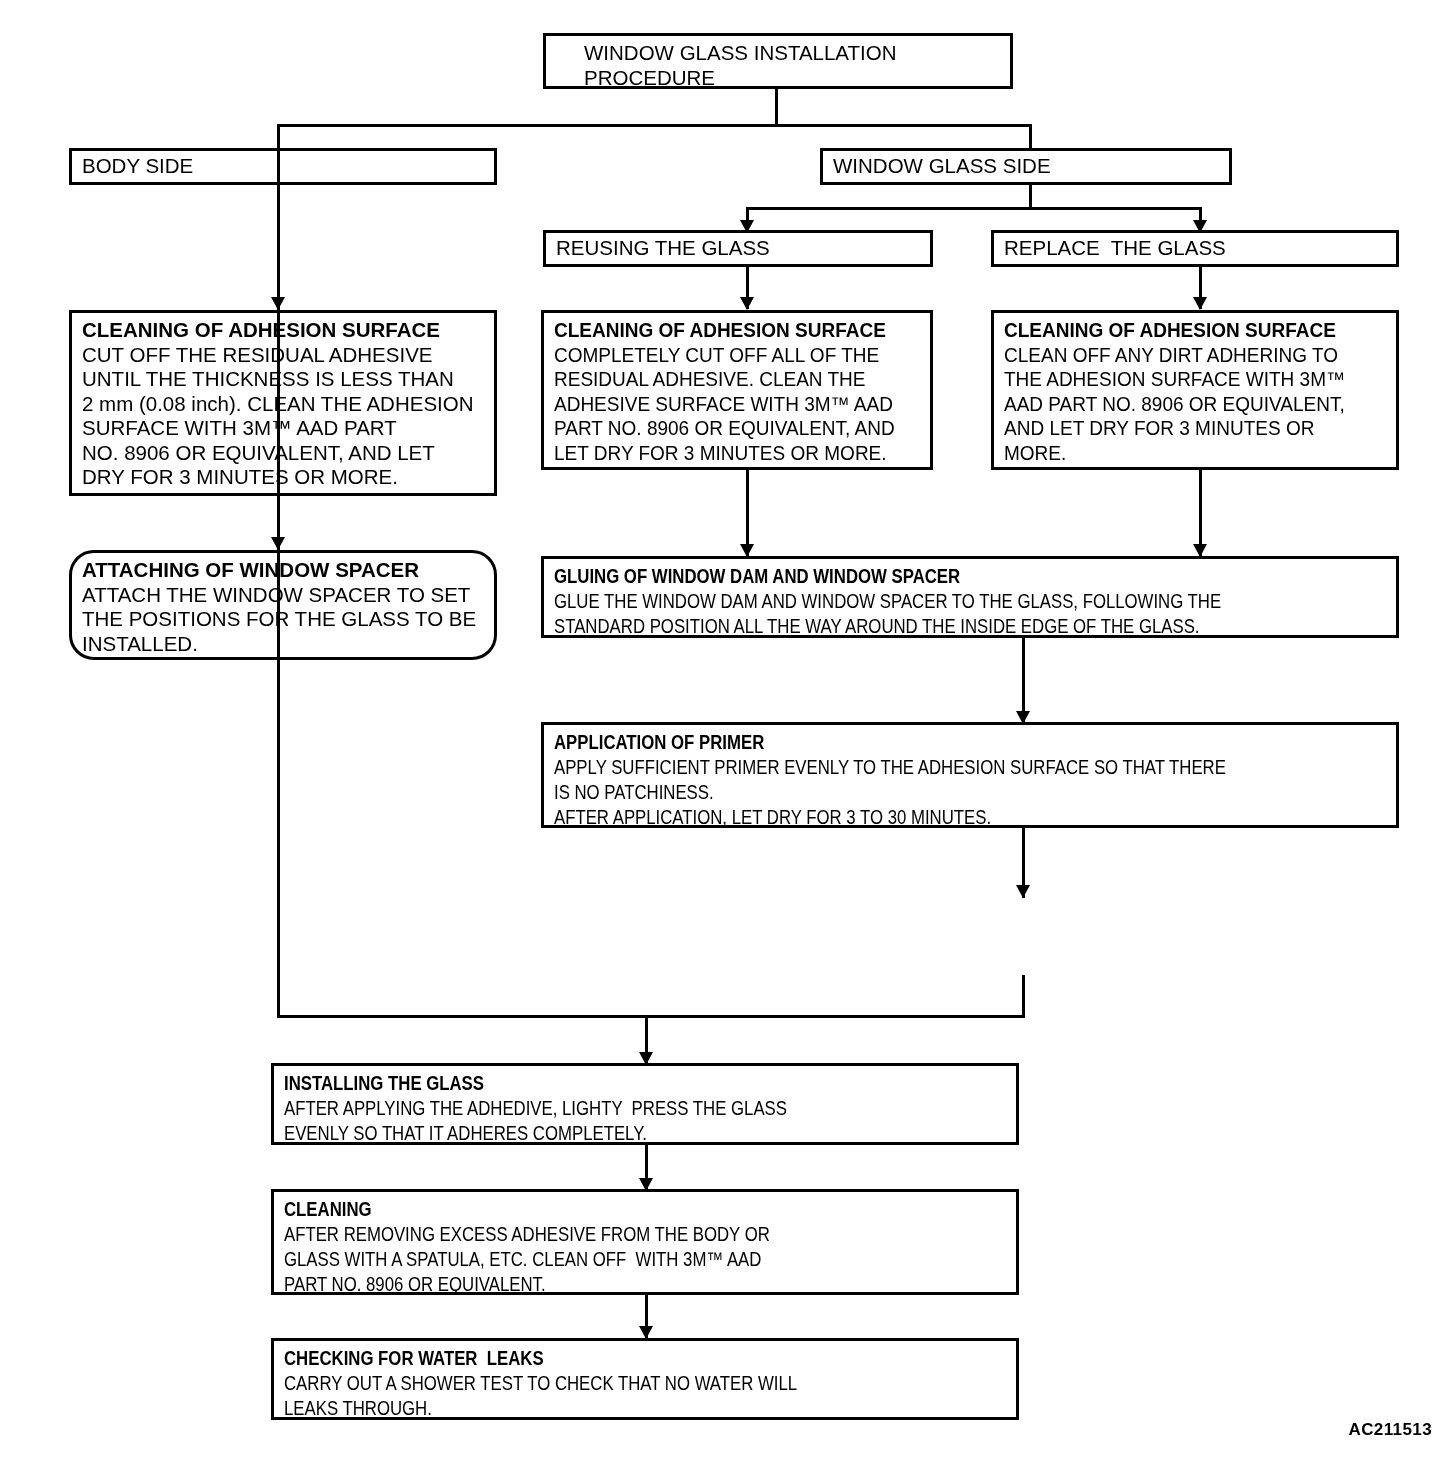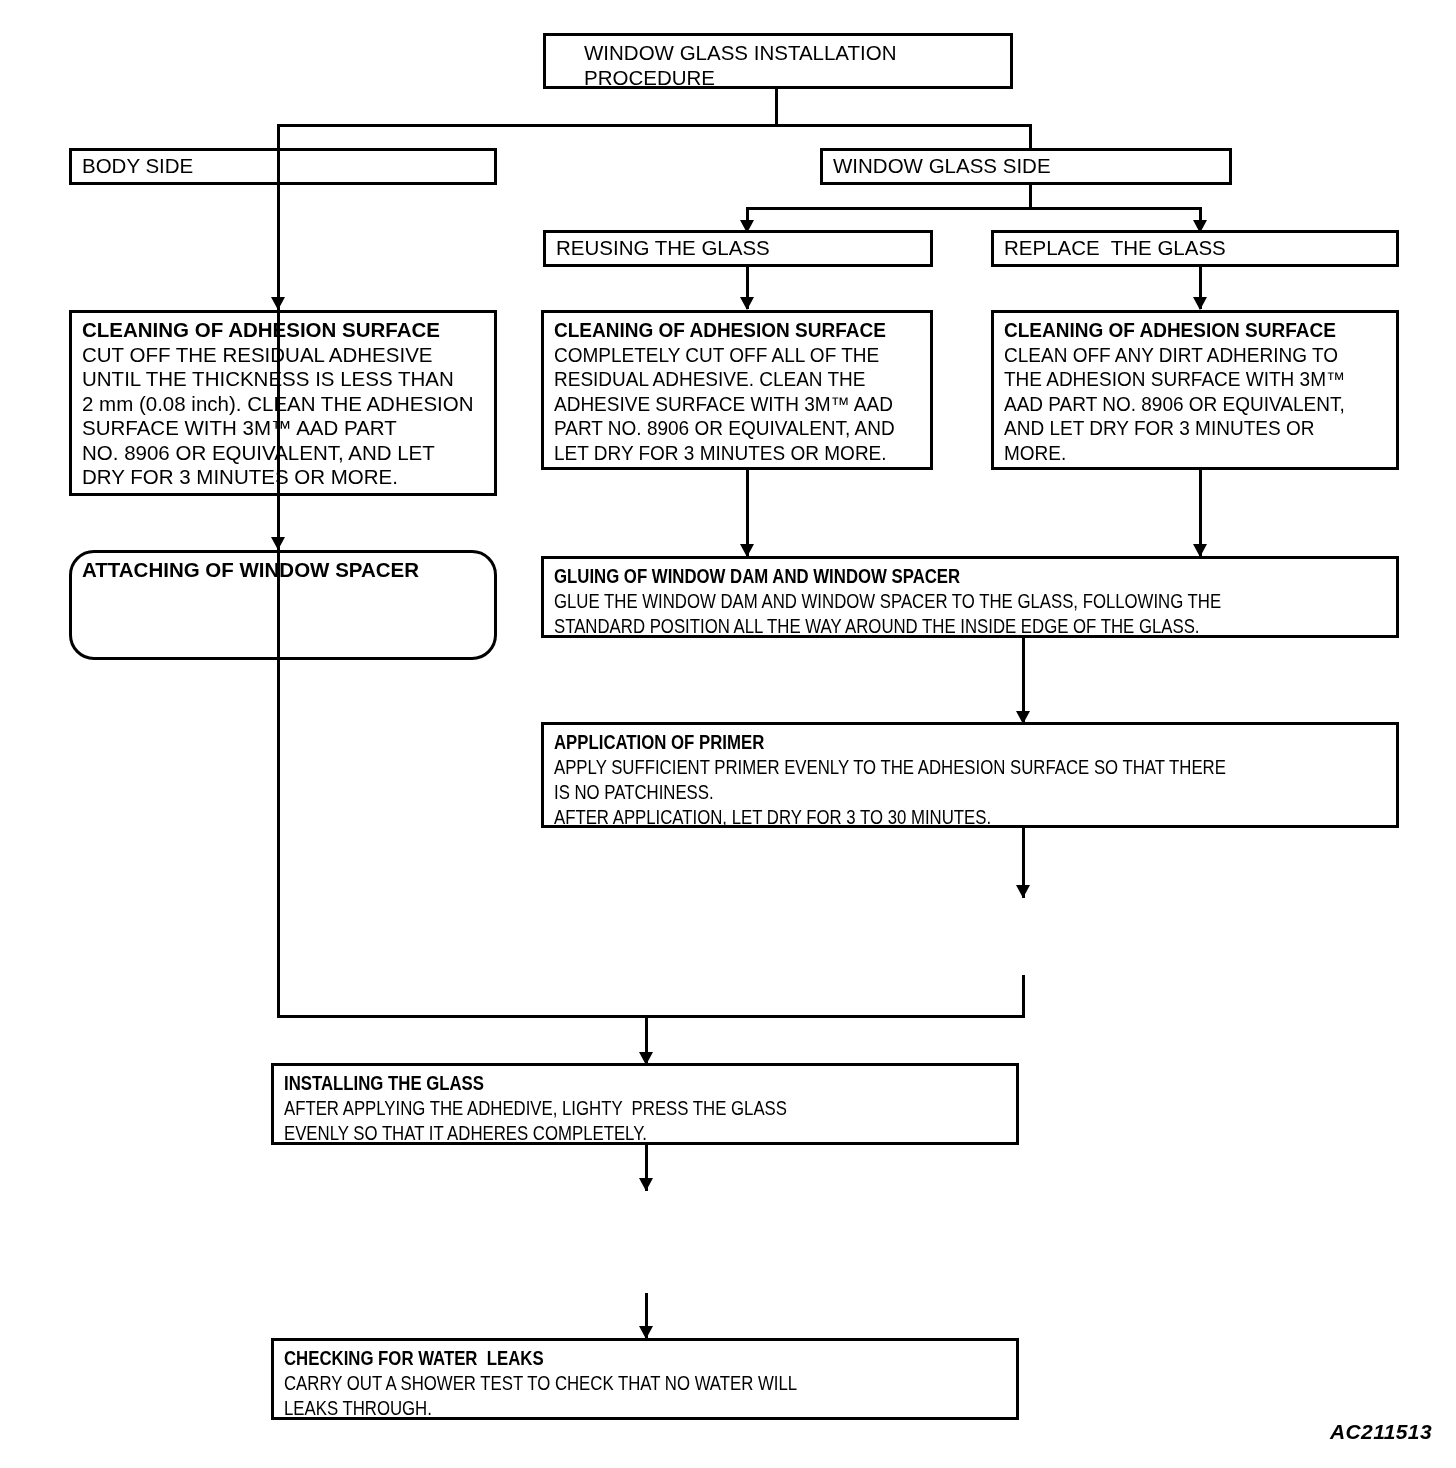--- a/index.html
+++ b/index.html
@@ -70,26 +70,25 @@
     position: absolute;
     width: 0;
     height: 0;
     border-left: 7px solid transparent;
     border-right: 7px solid transparent;
     border-top: 13px solid #000000;
     z-index: 2;
   }
   #code {
     position: absolute;
-    font-size: 21px;
+    font-size: 17px;
     font-weight: bold;
     letter-spacing: 0.4px;
     right: 24px;
     top: 1420px;
-    font-style: italic;
   }
 </style>
 </head>
 <body>
 
 <div id="page">
 
   <div class="ln vln" style="left:775px; top:88px; height:38px;"></div>
 
   <div class="ln hln" style="left:277px; top:124px; width:755px;"></div>
@@ -200,20 +199,23 @@
 THE ADHESION SURFACE WITH 3M™
 AAD PART NO. 8906 OR EQUIVALENT,
 AND LET DRY FOR 3 MINUTES OR
 MORE.</span>
     </div>
   </div>
 
   <div class="box t-norm" style="left:69px; top:550px; width:428px; height:110px;border-radius:25px;">
     <div class="inner">
       <span class="title">ATTACHING OF WINDOW SPACER</span>
+      <span class="body-text">ATTACH THE WINDOW SPACER TO SET
+THE POSITIONS FOR THE GLASS TO BE
+INSTALLED.</span>
     </div>
   </div>
 
   <div class="box t-cond" style="left:541px; top:556px; width:858px; height:82px;">
     <div class="inner">
       <span class="title">GLUING OF WINDOW DAM AND WINDOW SPACER</span>
       <span class="body-text">GLUE THE WINDOW DAM AND WINDOW SPACER TO THE GLASS, FOLLOWING THE
 STANDARD POSITION ALL THE WAY AROUND THE INSIDE EDGE OF THE GLASS.</span>
     </div>
   </div>
@@ -229,20 +231,28 @@
 
 
   <div class="box t-cond" style="left:271px; top:1063px; width:748px; height:82px;">
     <div class="inner">
       <span class="title">INSTALLING THE GLASS</span>
       <span class="body-text">AFTER APPLYING THE ADHEDIVE, LIGHTY  PRESS THE GLASS
 EVENLY SO THAT IT ADHERES COMPLETELY.</span>
     </div>
   </div>
 
+  <div class="box t-cond" style="left:271px; top:1189px; width:748px; height:106px;">
+    <div class="inner">
+      <span class="title">CLEANING</span>
+      <span class="body-text">AFTER REMOVING EXCESS ADHESIVE FROM THE BODY OR
+GLASS WITH A SPATULA, ETC. CLEAN OFF  WITH 3M™ AAD
+PART NO. 8906 OR EQUIVALENT.</span>
+    </div>
+  </div>
 
   <div class="box t-cond" style="left:271px; top:1338px; width:748px; height:82px;">
     <div class="inner">
       <span class="title">CHECKING FOR WATER  LEAKS</span>
       <span class="body-text">CARRY OUT A SHOWER TEST TO CHECK THAT NO WATER WILL
 LEAKS THROUGH.</span>
     </div>
   </div>
 
   <div id="code">AC211513</div>

